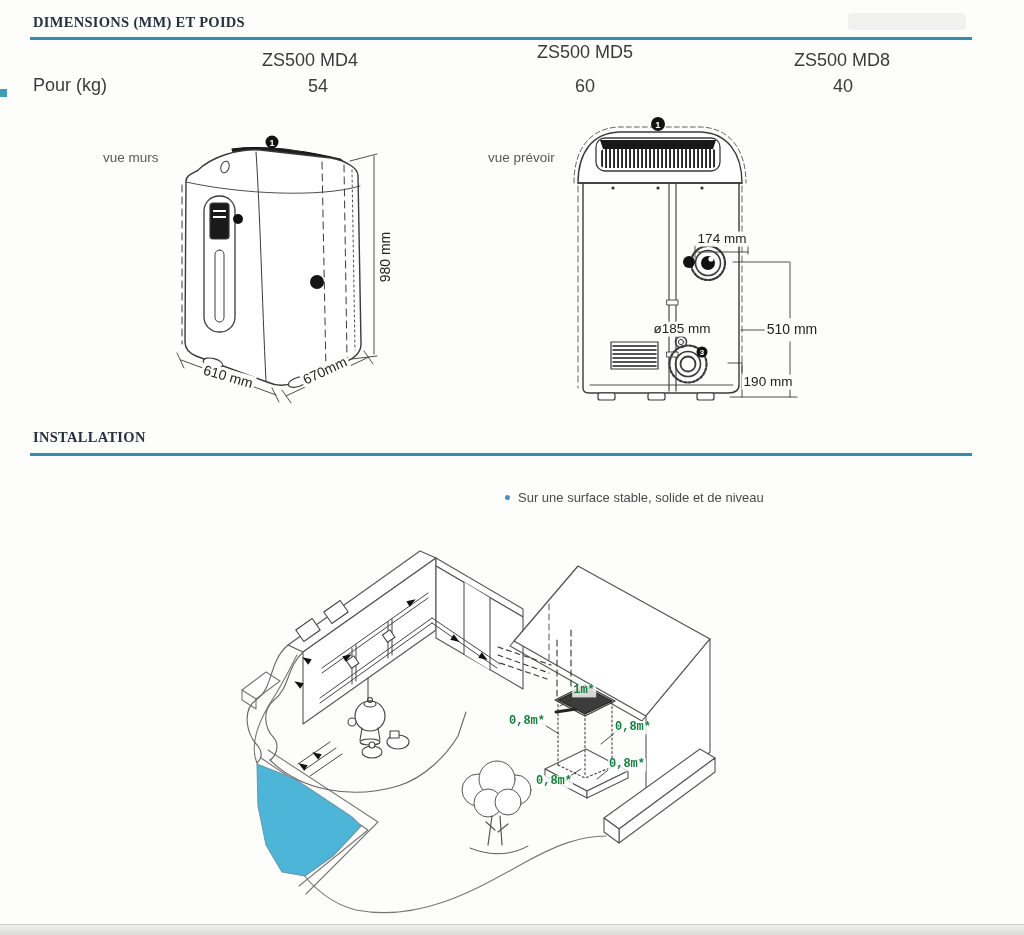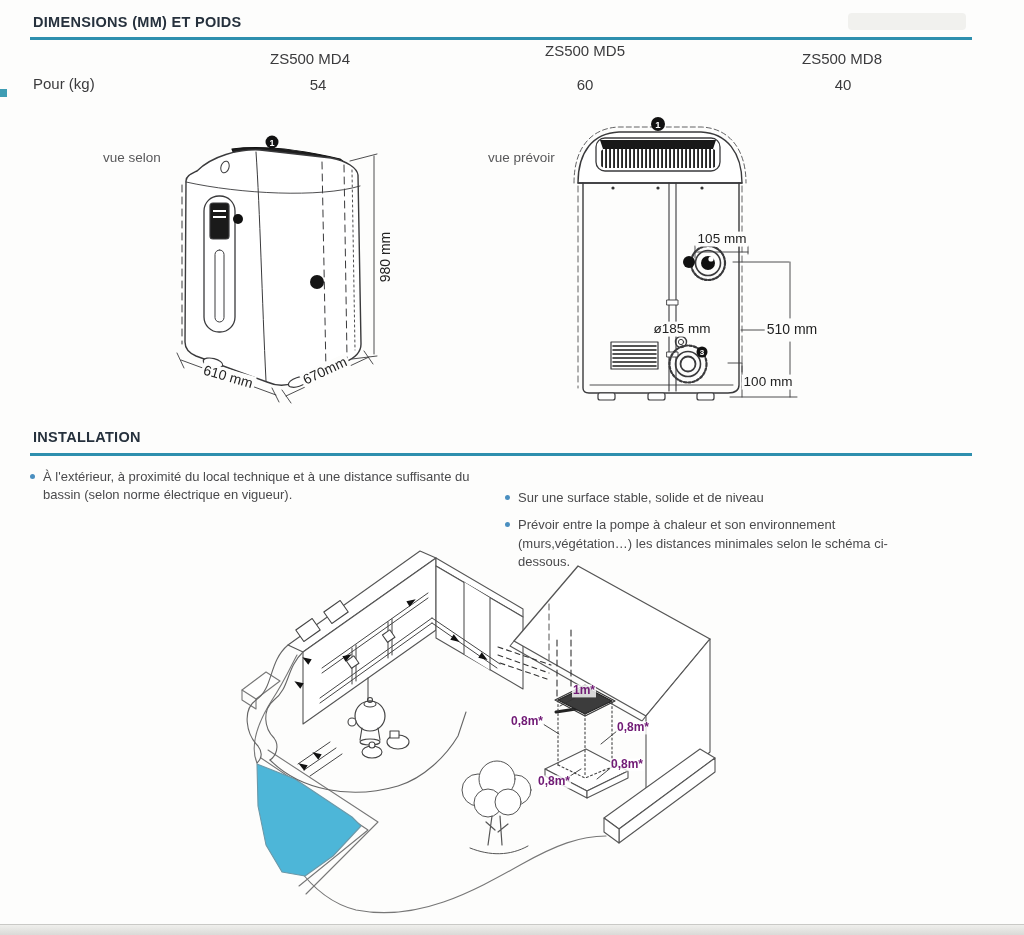--- a/index.html
+++ b/index.html
@@ -4,45 +4,45 @@
 <style>
   html,body{margin:0;padding:0;}
   body{
     width:1024px;height:935px;position:relative;overflow:hidden;
     background:#fdfdfc;
     font-family:"Liberation Sans","DejaVu Sans",sans-serif;
     color:#4a4a4c;
   }
   .sec-title{
     position:absolute;font-size:14.5px;font-weight:bold;color:#26313d;
-    letter-spacing:.3px;white-space:nowrap;
+    letter-spacing:.3px;white-space:nowrap;font-family:Liberation Serif, serif;
   }
   .rule{position:absolute;height:3px;background:#2e8fae;}
-  .cell{position:absolute;font-size:15px;color:#3b3b3d;white-space:nowrap;}
+  .cell{position:absolute;font-size:18px;color:#3b3b3d;white-space:nowrap;}
   .cell.center{transform:translateX(-50%);}
   .view-label{position:absolute;font-size:13.5px;color:#58585a;white-space:nowrap;}
   .dlabel{
     position:absolute;font-size:13px;color:#222;white-space:nowrap;
     transform:translate(-50%,-50%);background:#fdfdfc;padding:0 2px;line-height:1.1;
   }
   .badge{
     position:absolute;background:#111;color:#fff;border-radius:50%;
     display:flex;align-items:center;justify-content:center;
     font-weight:bold;transform:translate(-50%,-50%);
   }
   .bullet-col{position:absolute;font-size:13px;line-height:1.42;color:#4a4a4c;}
   .bullet-row{display:flex;margin-bottom:9px;}
   .bullet-dot{
     flex:0 0 auto;width:5px;height:5px;border-radius:50%;
     background:#4a8fc0;margin:6px 8px 0 0;
   }
   .clabel{
-    position:absolute;font-size:12px;font-weight:bold;color:#701a75;
+    position:absolute;font-size:12px;font-weight:bold;color:#15803d;
     white-space:nowrap;transform:translate(-50%,-50%);
-    background:rgba(255,255,255,.8);padding:0 1px;line-height:1.1;
+    background:rgba(255,255,255,.8);padding:0 1px;line-height:1.1;font-family:Liberation Mono, monospace;
   }
   .scan-strip{
     position:absolute;left:0;top:924px;width:1024px;height:11px;
     background:linear-gradient(#efefec,#d8d8d5);border-top:1px solid #c9c9c6;
   }
   .teal-tick{position:absolute;left:0;top:89px;width:7px;height:8px;background:#3f9db4;}
   .scan-smudge{position:absolute;left:848px;top:13px;width:118px;height:17px;
     background:#f1f1ee;border-radius:4px;}
   svg{position:absolute;}
 </style>
@@ -55,21 +55,21 @@
 <div class="scan-smudge"></div>
 
 <div class="cell center" style="left:310px;top:50px">ZS500 MD4</div>
 <div class="cell center" style="left:585px;top:42px">ZS500 MD5</div>
 <div class="cell center" style="left:842px;top:50px">ZS500 MD8</div>
 <div class="cell" style="left:33px;top:75px">Pour (kg)</div>
 <div class="cell center" style="left:318px;top:76px">54</div>
 <div class="cell center" style="left:585px;top:76px">60</div>
 <div class="cell center" style="left:843px;top:76px">40</div>
 
-<div class="view-label" style="left:103px;top:150px">vue selon</div>
+<div class="view-label" style="left:103px;top:150px">vue murs</div>
 
 <svg style="left:160px;top:100px" width="250" height="310" viewBox="160 100 250 310">
   <g stroke="#3a3a3c" fill="none" stroke-width="1.2" stroke-linejoin="round" stroke-linecap="round">
 
     <path d="M232,149 C262,145 302,150 340,159 L352,168 L346,174 C300,163 262,157 236,159 Z" fill="#1e1e1e" stroke="#111"></path>
 
     <path d="M197,171 C212,156 238,149 260,150 L331,158 C347,161 357,168 358,175 L361,344 C361,352 355,358 345,362 L296,382 C287,386 276,386 267,382 L196,356 C189,353 185,348 185,342 L186,181 C186,176 191,174 197,171 Z" fill="#ffffff" stroke-width="1.4"></path>
     <path d="M186,182 C240,194 320,198 360,186" stroke-width="0.9"></path>
     <path d="M256,152 C260,210 262,300 266,381" stroke-width="1"></path>
 
@@ -177,43 +177,35 @@
       <path d="M741,330 L766,330"></path>
       <path d="M742,363 L742,397 M728,363 L742,363"></path>
     </g>
   </g>
 </svg>
 
 <div class="badge" style="left:658px;top:124px;width:14px;height:14px;font-size:9.5px">1</div>
 <div class="badge" style="left:689px;top:262px;width:12px;height:12px;font-size:8px"></div>
 <div class="badge" style="left:702px;top:352px;width:11px;height:11px;font-size:8px">3</div>
 
-<div class="dlabel" style="left:722px;top:239px;font-size:13.5px">105 mm</div>
+<div class="dlabel" style="left:722px;top:239px;font-size:13.5px">174 mm</div>
 <div class="dlabel" style="left:682px;top:329px;font-size:13.5px">ø185 mm</div>
 <div class="dlabel" style="left:792px;top:330px;font-size:14px">510 mm</div>
-<div class="dlabel" style="left:768px;top:382px;font-size:13.5px">100 mm</div>
+<div class="dlabel" style="left:768px;top:382px;font-size:13.5px">190 mm</div>
 
 <div class="sec-title" style="left:33px;top:429px">INSTALLATION</div>
 <div class="rule" style="left:30px;top:453px;width:942px"></div>
 
 <div class="bullet-col" style="left:30px;top:468px;width:458px">
-  <div class="bullet-row">
-    <span class="bullet-dot"></span>
-    <span>À l'extérieur, à proximité du local technique et à une distance suffisante du bassin (selon norme électrique en vigueur).</span>
-  </div>
 </div>
 
 <div class="bullet-col" style="left:505px;top:489px;width:408px">
   <div class="bullet-row">
     <span class="bullet-dot"></span>
     <span>Sur une surface stable, solide et de niveau</span>
-  </div>
-  <div class="bullet-row">
-    <span class="bullet-dot"></span>
-    <span>Prévoir entre la pompe à chaleur et son environnement (murs,végétation…) les distances minimales selon le schéma ci-dessous.</span>
   </div>
 </div>
 
 <svg style="left:220px;top:548px" width="584" height="372" viewBox="220 548 584 372">
   <g stroke="#555" fill="none" stroke-width="1.1" stroke-linejoin="round" stroke-linecap="round">
 
     <path d="M257,763 C248,742 262,716 272,700 C284,682 292,664 297,655" stroke="#777"></path>
     <path d="M262,790 C278,846 308,898 356,910 C418,922 472,892 522,864 C556,845 580,836 606,836" stroke="#777"></path>
 
     <polyline points="268,750 378,822 306,894" stroke="#777"></polyline>

